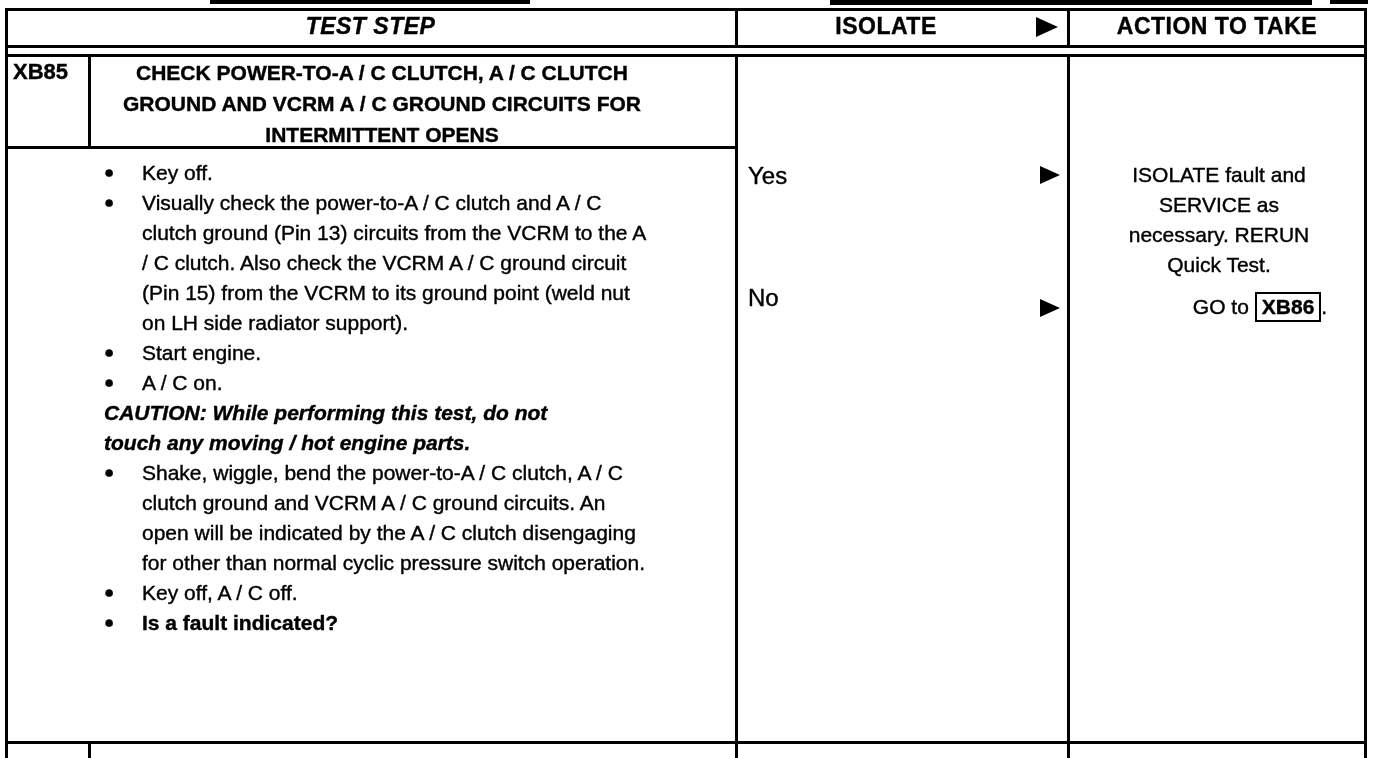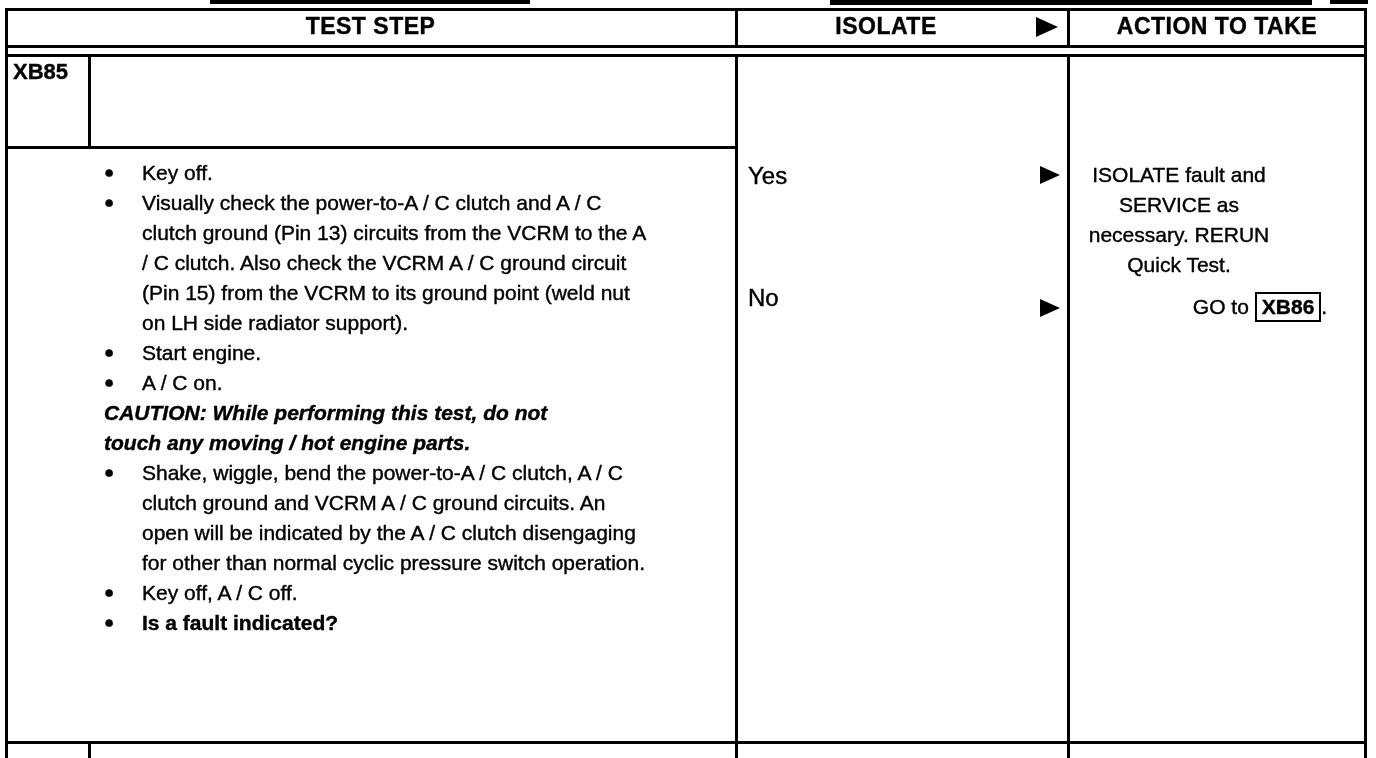--- a/index.html
+++ b/index.html
@@ -45,26 +45,27 @@
   <div class="ln" style="left:5px;top:741px;width:1362px;height:3px;"></div>
   <div class="ln" style="left:5px;top:8px;width:3px;height:750px;"></div>
   <div class="ln" style="left:1364px;top:8px;width:3px;height:750px;"></div>
   <div class="ln" style="left:735px;top:8px;width:3px;height:40px;"></div>
   <div class="ln" style="left:735px;top:54px;width:3px;height:704px;"></div>
   <div class="ln" style="left:1067px;top:8px;width:3px;height:40px;"></div>
   <div class="ln" style="left:1067px;top:54px;width:3px;height:704px;"></div>
   <div class="ln" style="left:88px;top:54px;width:3px;height:95px;"></div>
   <div class="ln" style="left:88px;top:741px;width:3px;height:17px;"></div>
 
-  <div class="txt hdr" style="left:5px;top:13px;width:731px;">TEST STEP</div>
+  <div class="txt hdr" style="left:5px;top:13px;width:731px;font-style:italic;">TEST STEP</div>
   <div class="txt hdr" style="left:736px;top:13px;width:300px;">ISOLATE</div>
   <div class="arrow" style="left:1036px;top:17px;"></div>
   <div class="txt hdr" style="left:1068px;top:13px;width:298px;">ACTION TO TAKE</div>
 
   <div class="txt stepid" style="left:13px;top:59px;">XB85</div>
+  <div class="txt title" style="left:102px;top:57px;">CHECK POWER-TO-A / C CLUTCH, A / C CLUTCH GROUND AND VCRM A / C GROUND CIRCUITS FOR INTERMITTENT OPENS</div>
 
   <ul class="proc">
     <li>
       <span class="b">●</span>
       <span class="t">Key off.</span>
     </li>
     <li>
       <span class="b">●</span>
       <span class="t">Visually check the power-to-A / C clutch and A / C clutch ground (Pin 13) circuits from the VCRM to the A / C clutch. Also check the VCRM A / C ground circuit (Pin 15) from the VCRM to its ground point (weld nut on LH side radiator support).</span>
     </li>
@@ -91,18 +92,18 @@
       <span class="b">●</span>
       <span class="t">Is a fault indicated?</span>
     </li>
   </ul>
 
   <div class="txt ans" style="left:748px;top:162px;">Yes</div>
   <div class="arrow small" style="left:1040px;top:166px;"></div>
   <div class="txt ans" style="left:748px;top:284px;">No</div>
   <div class="arrow small" style="left:1040px;top:299px;"></div>
 
-  <div class="txt action" style="left:1073px;top:160px;">ISOLATE fault and SERVICE as necessary. RERUN Quick Test.</div>
+  <div class="txt action" style="left:1113px;top:160px;">ISOLATE fault and SERVICE as necessary. RERUN Quick Test.</div>
   <div class="txt action" style="left:1081px;top:292px;width:270px;margin-left:44px;">
     <span>GO to</span><span class="ref">XB86</span><span>.</span>
   </div>
 
 </div>
 
 </body></html>

